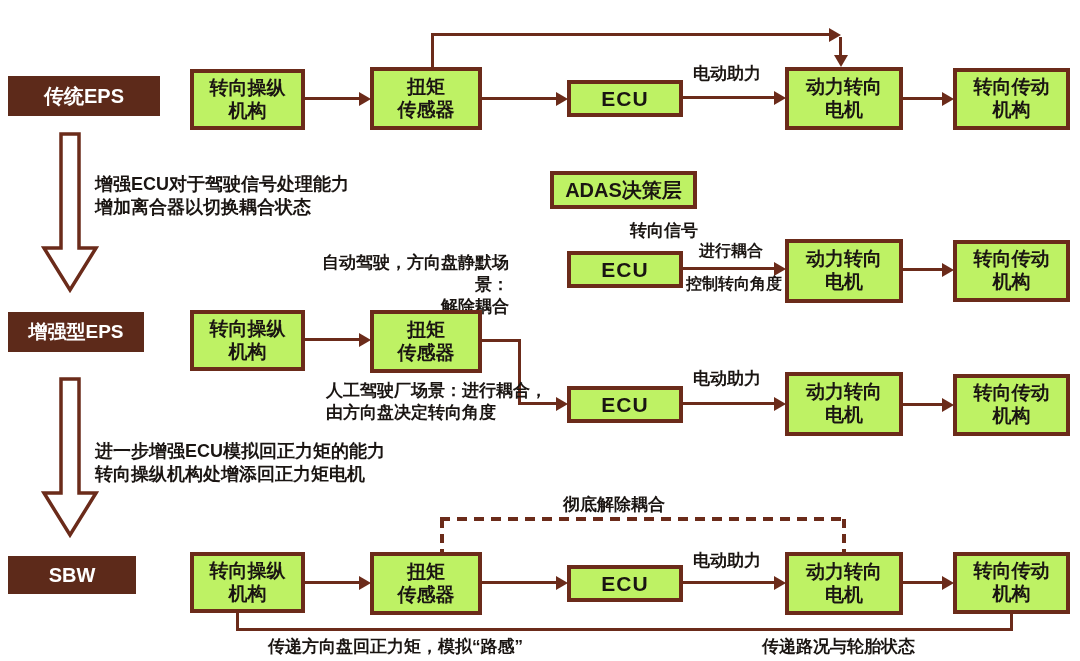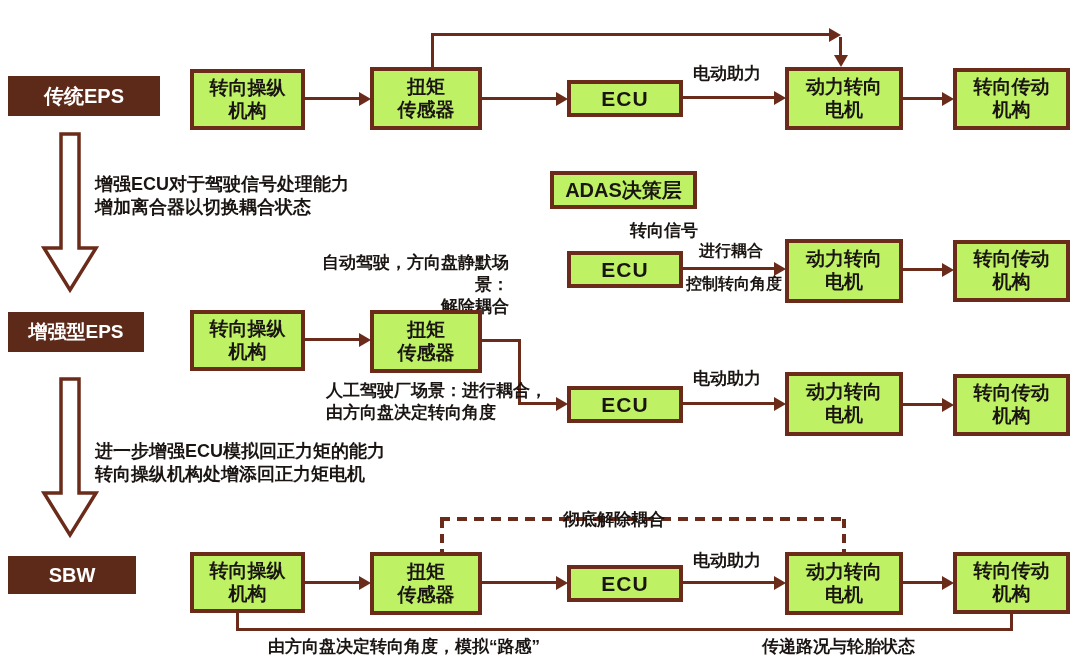--- a/index.html
+++ b/index.html
@@ -145,21 +145,21 @@
   <div class="ah-r" style="left:556px;top:576px;"></div>
   <div class="hline" style="left:683px;top:581px;width:92px;"></div>
   <div class="ah-r" style="left:774px;top:576px;"></div>
   <div class="note" style="left:693px;top:550px;">电动助力</div>
   <div class="hline" style="left:903px;top:581px;width:40px;"></div>
   <div class="ah-r" style="left:942px;top:576px;"></div>
 
   <div class="dash-v" style="left:440px;top:519px;height:33px;"></div>
   <div class="dash-h" style="left:440px;top:517px;width:406px;"></div>
   <div class="dash-v" style="left:842px;top:519px;height:33px;"></div>
-  <div class="note" style="left:563px;top:494px;margin-top:15px;">彻底解除耦合</div>
+  <div class="note" style="left:563px;top:494px;">彻底解除耦合</div>
 
   <div class="vline" style="left:236px;top:613px;height:18px;"></div>
   <div class="hline" style="left:236px;top:628px;width:777px;"></div>
   <div class="vline" style="left:1010px;top:614px;height:17px;"></div>
-  <div class="note" style="left:268px;top:636px;">由方向盘决定转向角度，模拟“路感”</div>
+  <div class="note" style="left:268px;top:636px;">传递方向盘回正力矩，模拟“路感”</div>
   <div class="note" style="left:762px;top:636px;">传递路况与轮胎状态</div>
 
 </div>
 
 </body></html>

